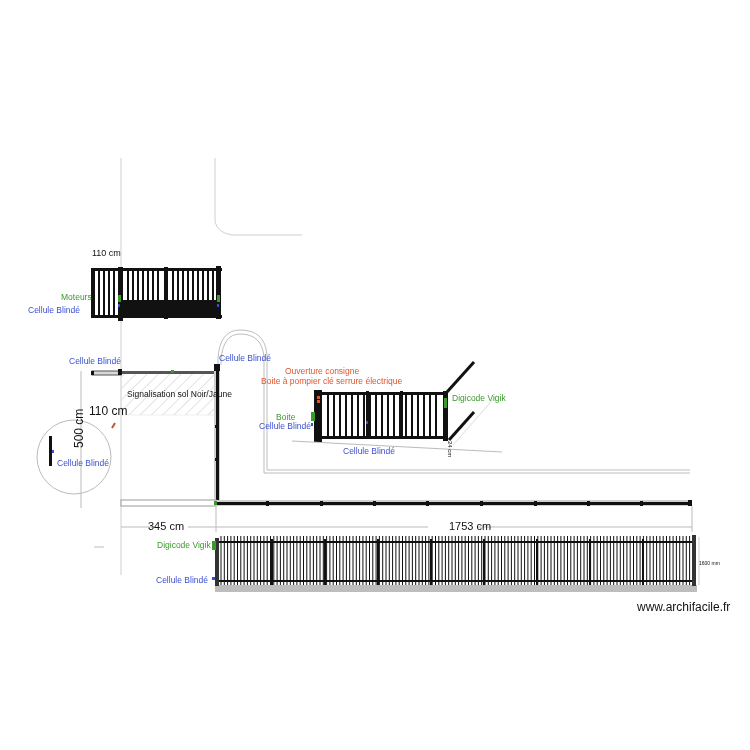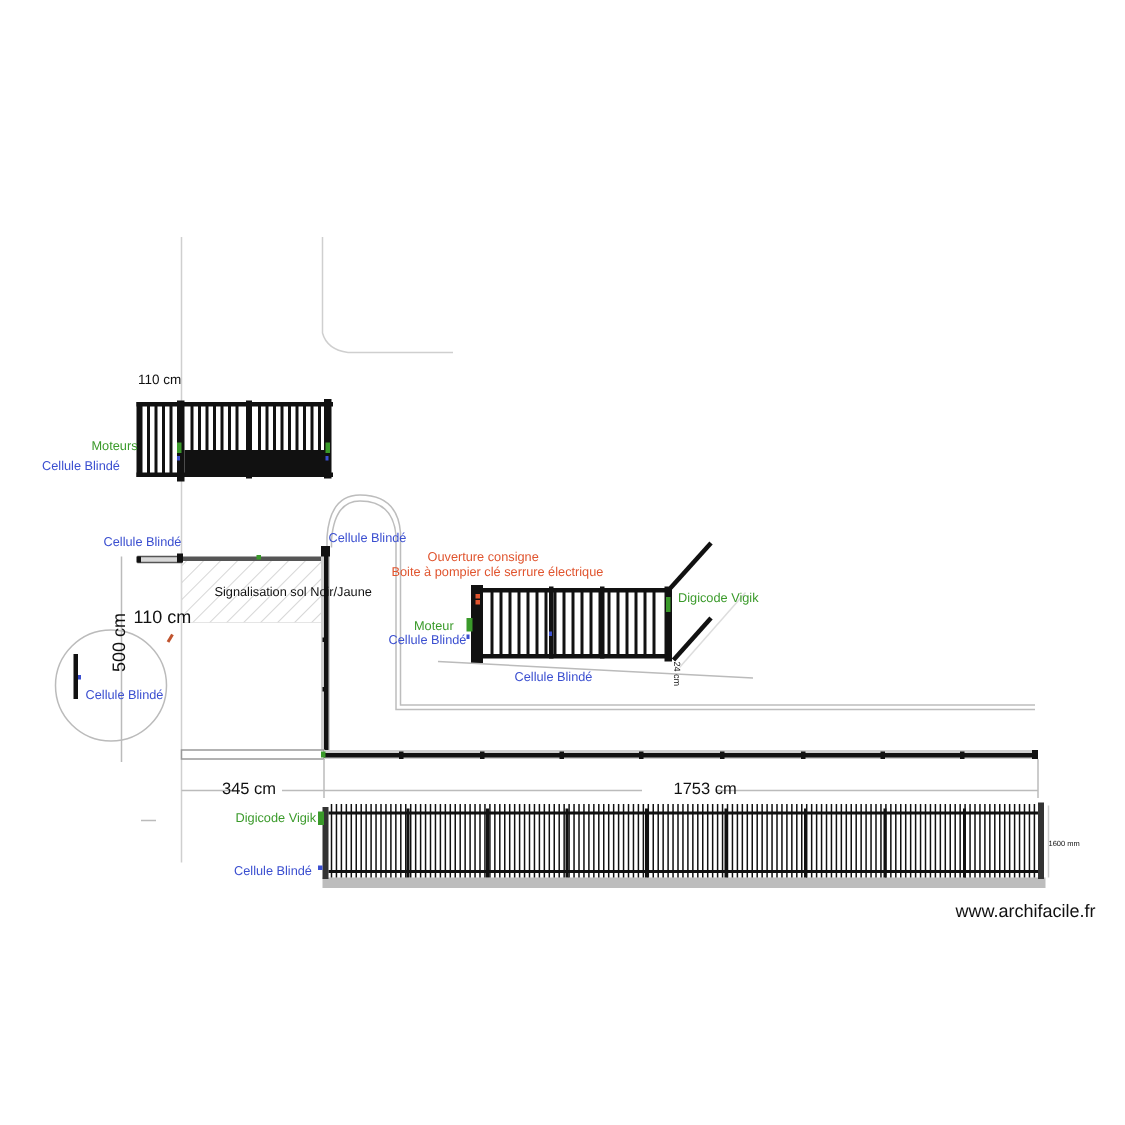--- a/index.html
+++ b/index.html
@@ -325,29 +325,29 @@
     <rect x="212" y="577" width="3" height="3" fill="#3b4fd0"></rect>
     <line x1="699" y1="537" x2="699" y2="585" stroke="#ccc" stroke-width="1"></line>
   </g>
 </svg>
 
 <div class="lbl dark fs9" style="left:92px;top:249px;">110 cm</div>
 <div class="lbl green fs8" style="left:37px;top:293px;margin-left:24px;">Moteurs</div>
 <div class="lbl blue fs8" style="left:28px;top:306px;">Cellule Blindé</div>
 
 <div class="lbl blue fs8" style="left:69px;top:357px;">Cellule Blindé</div>
-<div class="lbl dark fs8" style="left:143px;top:390px;">Signalisation sol Noir/Jaune</div>
+<div class="lbl dark fs8" style="left:127px;top:390px;">Signalisation sol Noir/Jaune</div>
 <div class="lbl dark fs12" style="left:89px;top:405px;">110 cm</div>
 <div class="lbl dark fs12" style="left:73px;top:448px;transform:rotate(-90deg);transform-origin:left top;">500 cm</div>
 <div class="lbl blue fs8" style="left:57px;top:459px;">Cellule Blindé</div>
 
 <div class="lbl blue fs8" style="left:219px;top:354px;">Cellule Blindé</div>
 <div class="lbl red fs8" style="left:285px;top:367px;">Ouverture consigne</div>
 <div class="lbl red fs8" style="left:261px;top:377px;">Boite à pompier clé serrure électrique</div>
-<div class="lbl green fs8" style="left:276px;top:413px;">Moteur</div>
+<div class="lbl green fs8" style="left:276px;top:413px;">Boite</div>
 <div class="lbl blue fs8" style="left:259px;top:422px;">Cellule Blindé</div>
 <div class="lbl green fs8" style="left:452px;top:394px;">Digicode Vigik</div>
 <div class="lbl blue fs8" style="left:343px;top:447px;">Cellule Blindé</div>
 <div class="lbl dark" style="left:453px;top:441px;font-size:6px;transform:rotate(90deg);transform-origin:left top;">24 cm</div>
 
 <div class="lbl dark fs11" style="left:148px;top:521px;">345 cm</div>
 <div class="lbl dark fs11" style="left:449px;top:521px;">1753 cm</div>
 
 <div class="lbl green fs8" style="left:157px;top:541px;">Digicode Vigik</div>
 <div class="lbl blue fs8" style="left:156px;top:576px;">Cellule Blindé</div>

